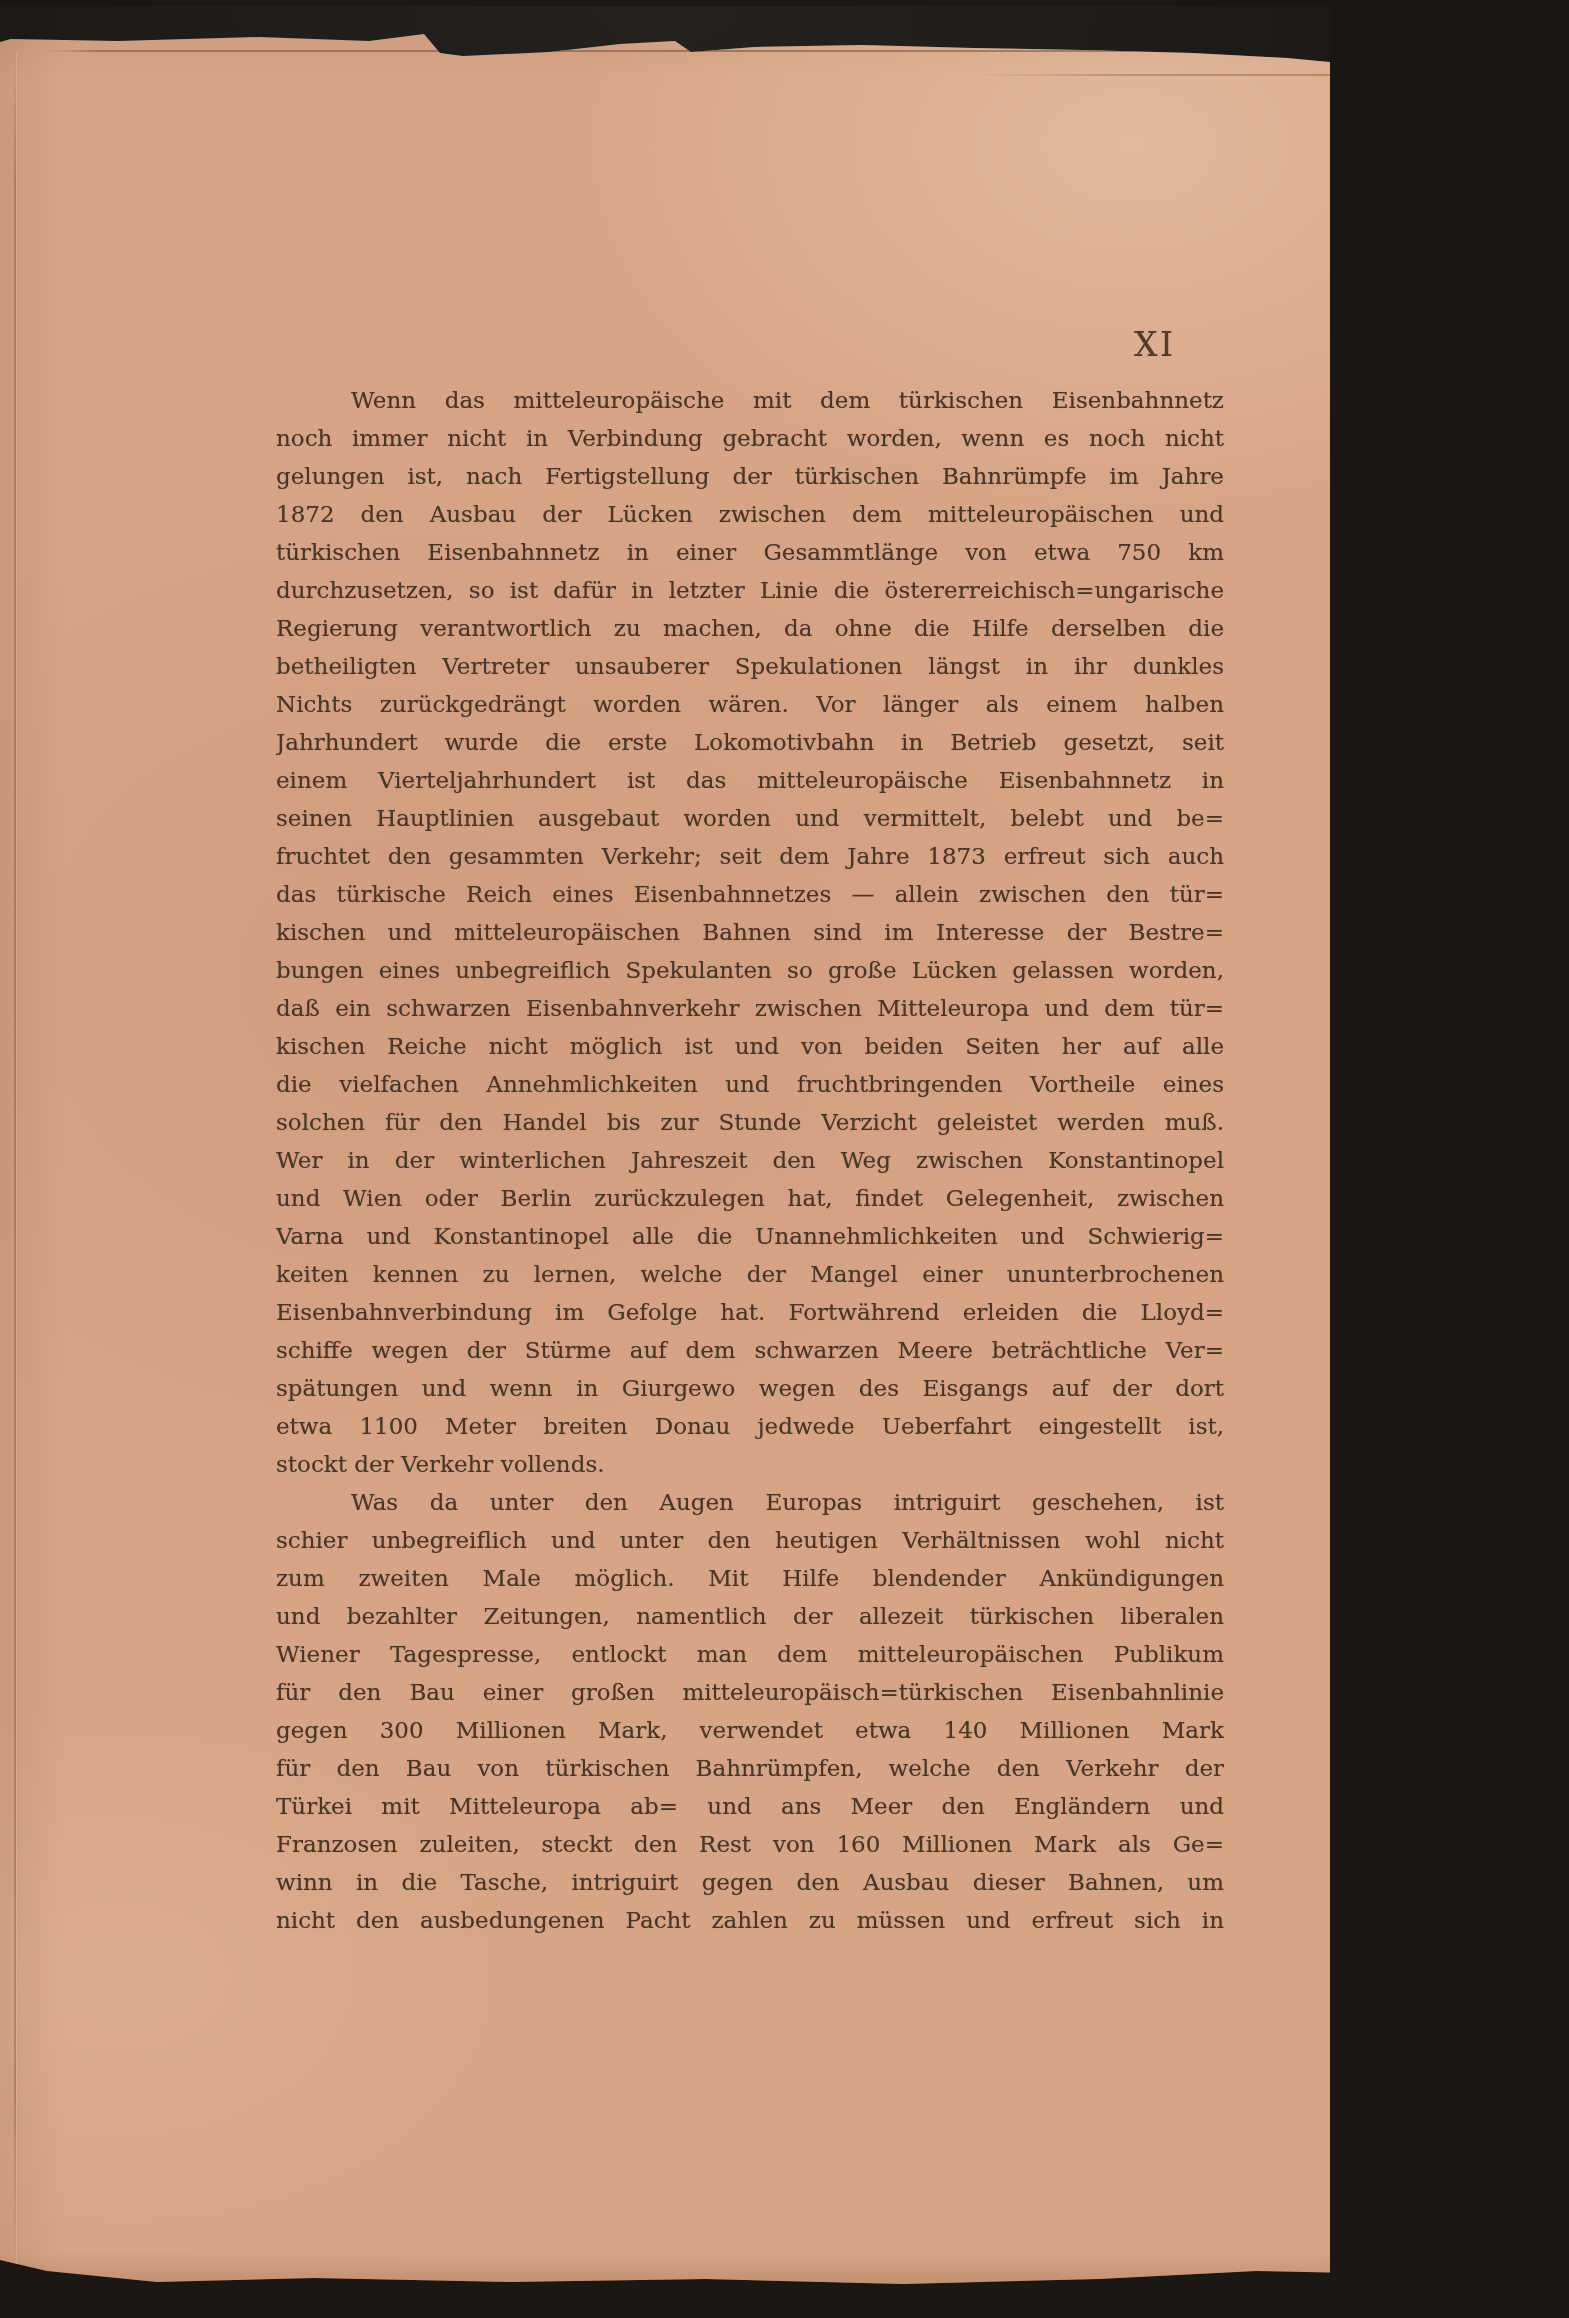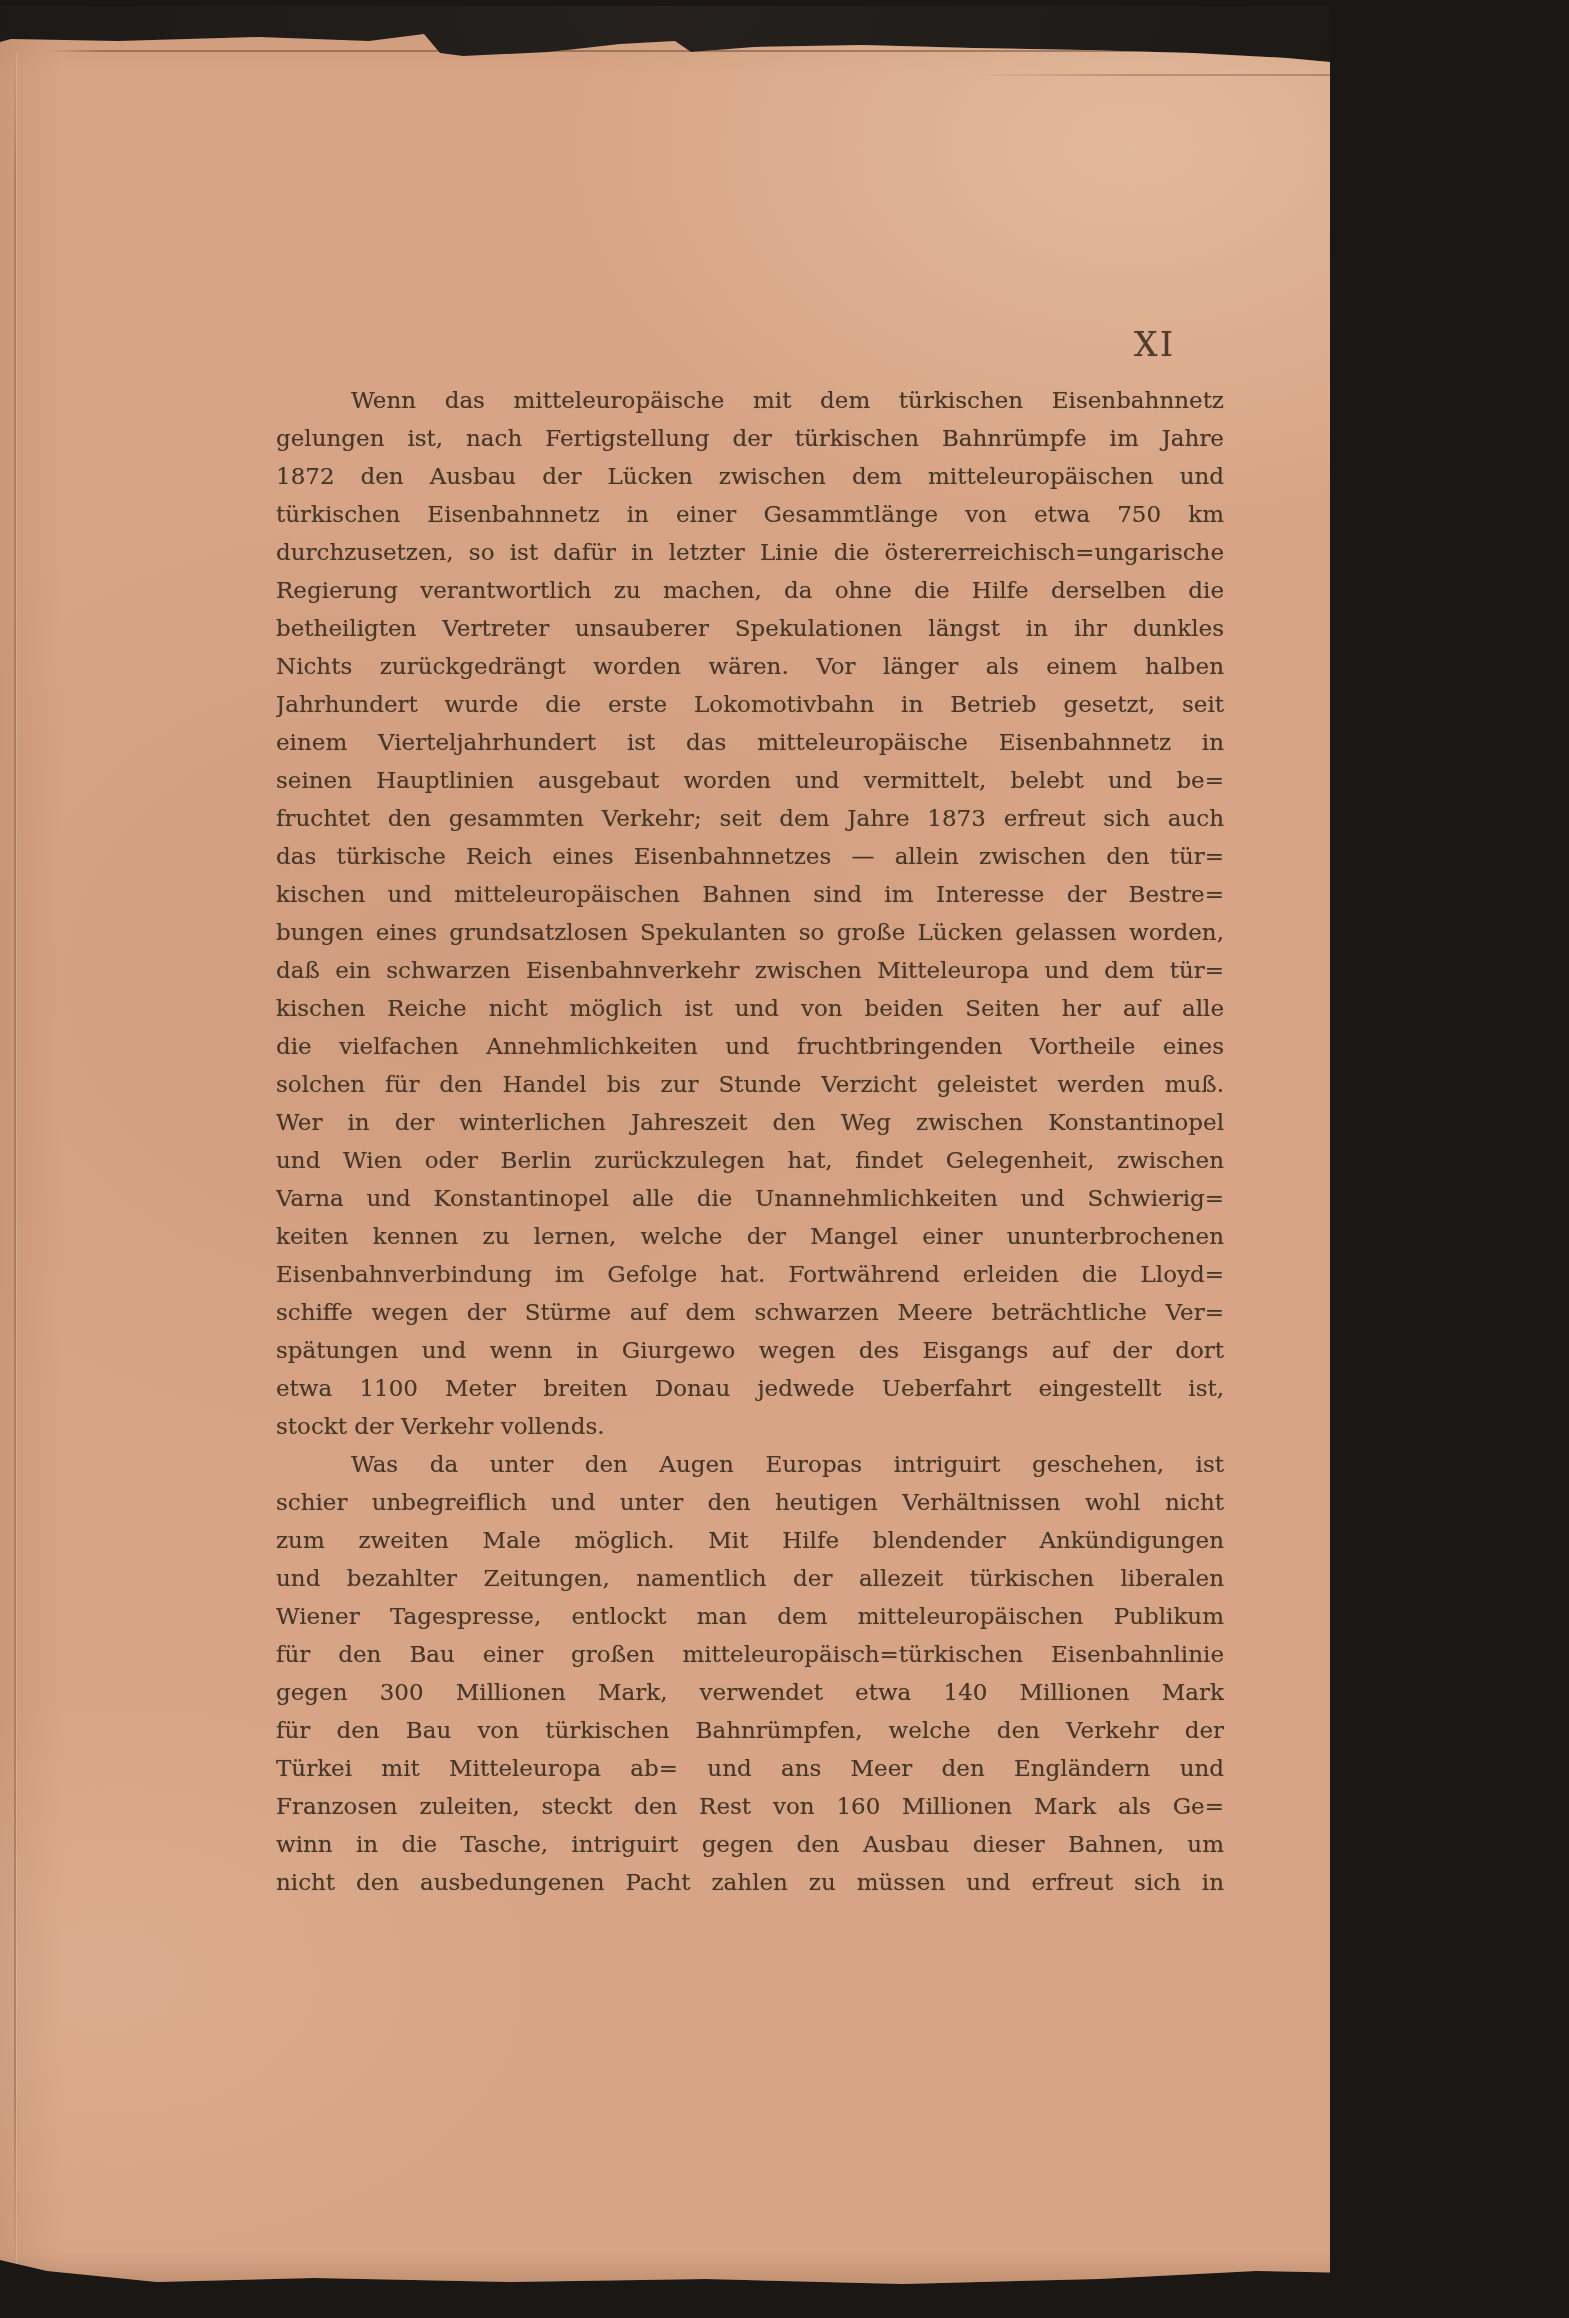--- a/index.html
+++ b/index.html
@@ -96,34 +96,35 @@
   <div class="under-pages"></div>
   <div class="paper">
     <div class="top-edge-line"></div>
     <div class="top-edge-line second"></div>
     <div class="binding-crease"></div>
     <div class="right-edge-shading"></div>
     <div class="bottom-edge-shading"></div>
     <div class="page-number">XI</div>
     <div class="text-block">
         <div class="line indent">Wenn das mitteleuropäische mit dem türkischen Eisenbahnnetz</div>
+        <div class="line">noch immer nicht in Verbindung gebracht worden, wenn es noch nicht</div>
         <div class="line">gelungen ist, nach Fertigstellung der türkischen Bahnrümpfe im Jahre</div>
         <div class="line">1872 den Ausbau der Lücken zwischen dem mitteleuropäischen und</div>
         <div class="line">türkischen Eisenbahnnetz in einer Gesammtlänge von etwa 750 km</div>
         <div class="line">durchzusetzen, so ist dafür in letzter Linie die östererreichisch=ungarische</div>
         <div class="line">Regierung verantwortlich zu machen, da ohne die Hilfe derselben die</div>
         <div class="line">betheiligten Vertreter unsauberer Spekulationen längst in ihr dunkles</div>
         <div class="line">Nichts zurückgedrängt worden wären. Vor länger als einem halben</div>
         <div class="line">Jahrhundert wurde die erste Lokomotivbahn in Betrieb gesetzt, seit</div>
         <div class="line">einem Vierteljahrhundert ist das mitteleuropäische Eisenbahnnetz in</div>
         <div class="line">seinen Hauptlinien ausgebaut worden und vermittelt, belebt und be=</div>
         <div class="line">fruchtet den gesammten Verkehr; seit dem Jahre 1873 erfreut sich auch</div>
         <div class="line">das türkische Reich eines Eisenbahnnetzes — allein zwischen den tür=</div>
         <div class="line">kischen und mitteleuropäischen Bahnen sind im Interesse der Bestre=</div>
-        <div class="line">bungen eines grundsatzlosen Spekulanten so große Lücken gelassen worden,</div>
+        <div class="line">bungen eines unbegreiflich Spekulanten so große Lücken gelassen worden,</div>
         <div class="line">daß ein schwarzen Eisenbahnverkehr zwischen Mitteleuropa und dem tür=</div>
         <div class="line">kischen Reiche nicht möglich ist und von beiden Seiten her auf alle</div>
         <div class="line">die vielfachen Annehmlichkeiten und fruchtbringenden Vortheile eines</div>
         <div class="line">solchen für den Handel bis zur Stunde Verzicht geleistet werden muß.</div>
         <div class="line">Wer in der winterlichen Jahreszeit den Weg zwischen Konstantinopel</div>
         <div class="line">und Wien oder Berlin zurückzulegen hat, findet Gelegenheit, zwischen</div>
         <div class="line">Varna und Konstantinopel alle die Unannehmlichkeiten und Schwierig=</div>
         <div class="line">keiten kennen zu lernen, welche der Mangel einer ununterbrochenen</div>
         <div class="line">Eisenbahnverbindung im Gefolge hat. Fortwährend erleiden die Lloyd=</div>
         <div class="line">schiffe wegen der Stürme auf dem schwarzen Meere beträchtliche Ver=</div>

